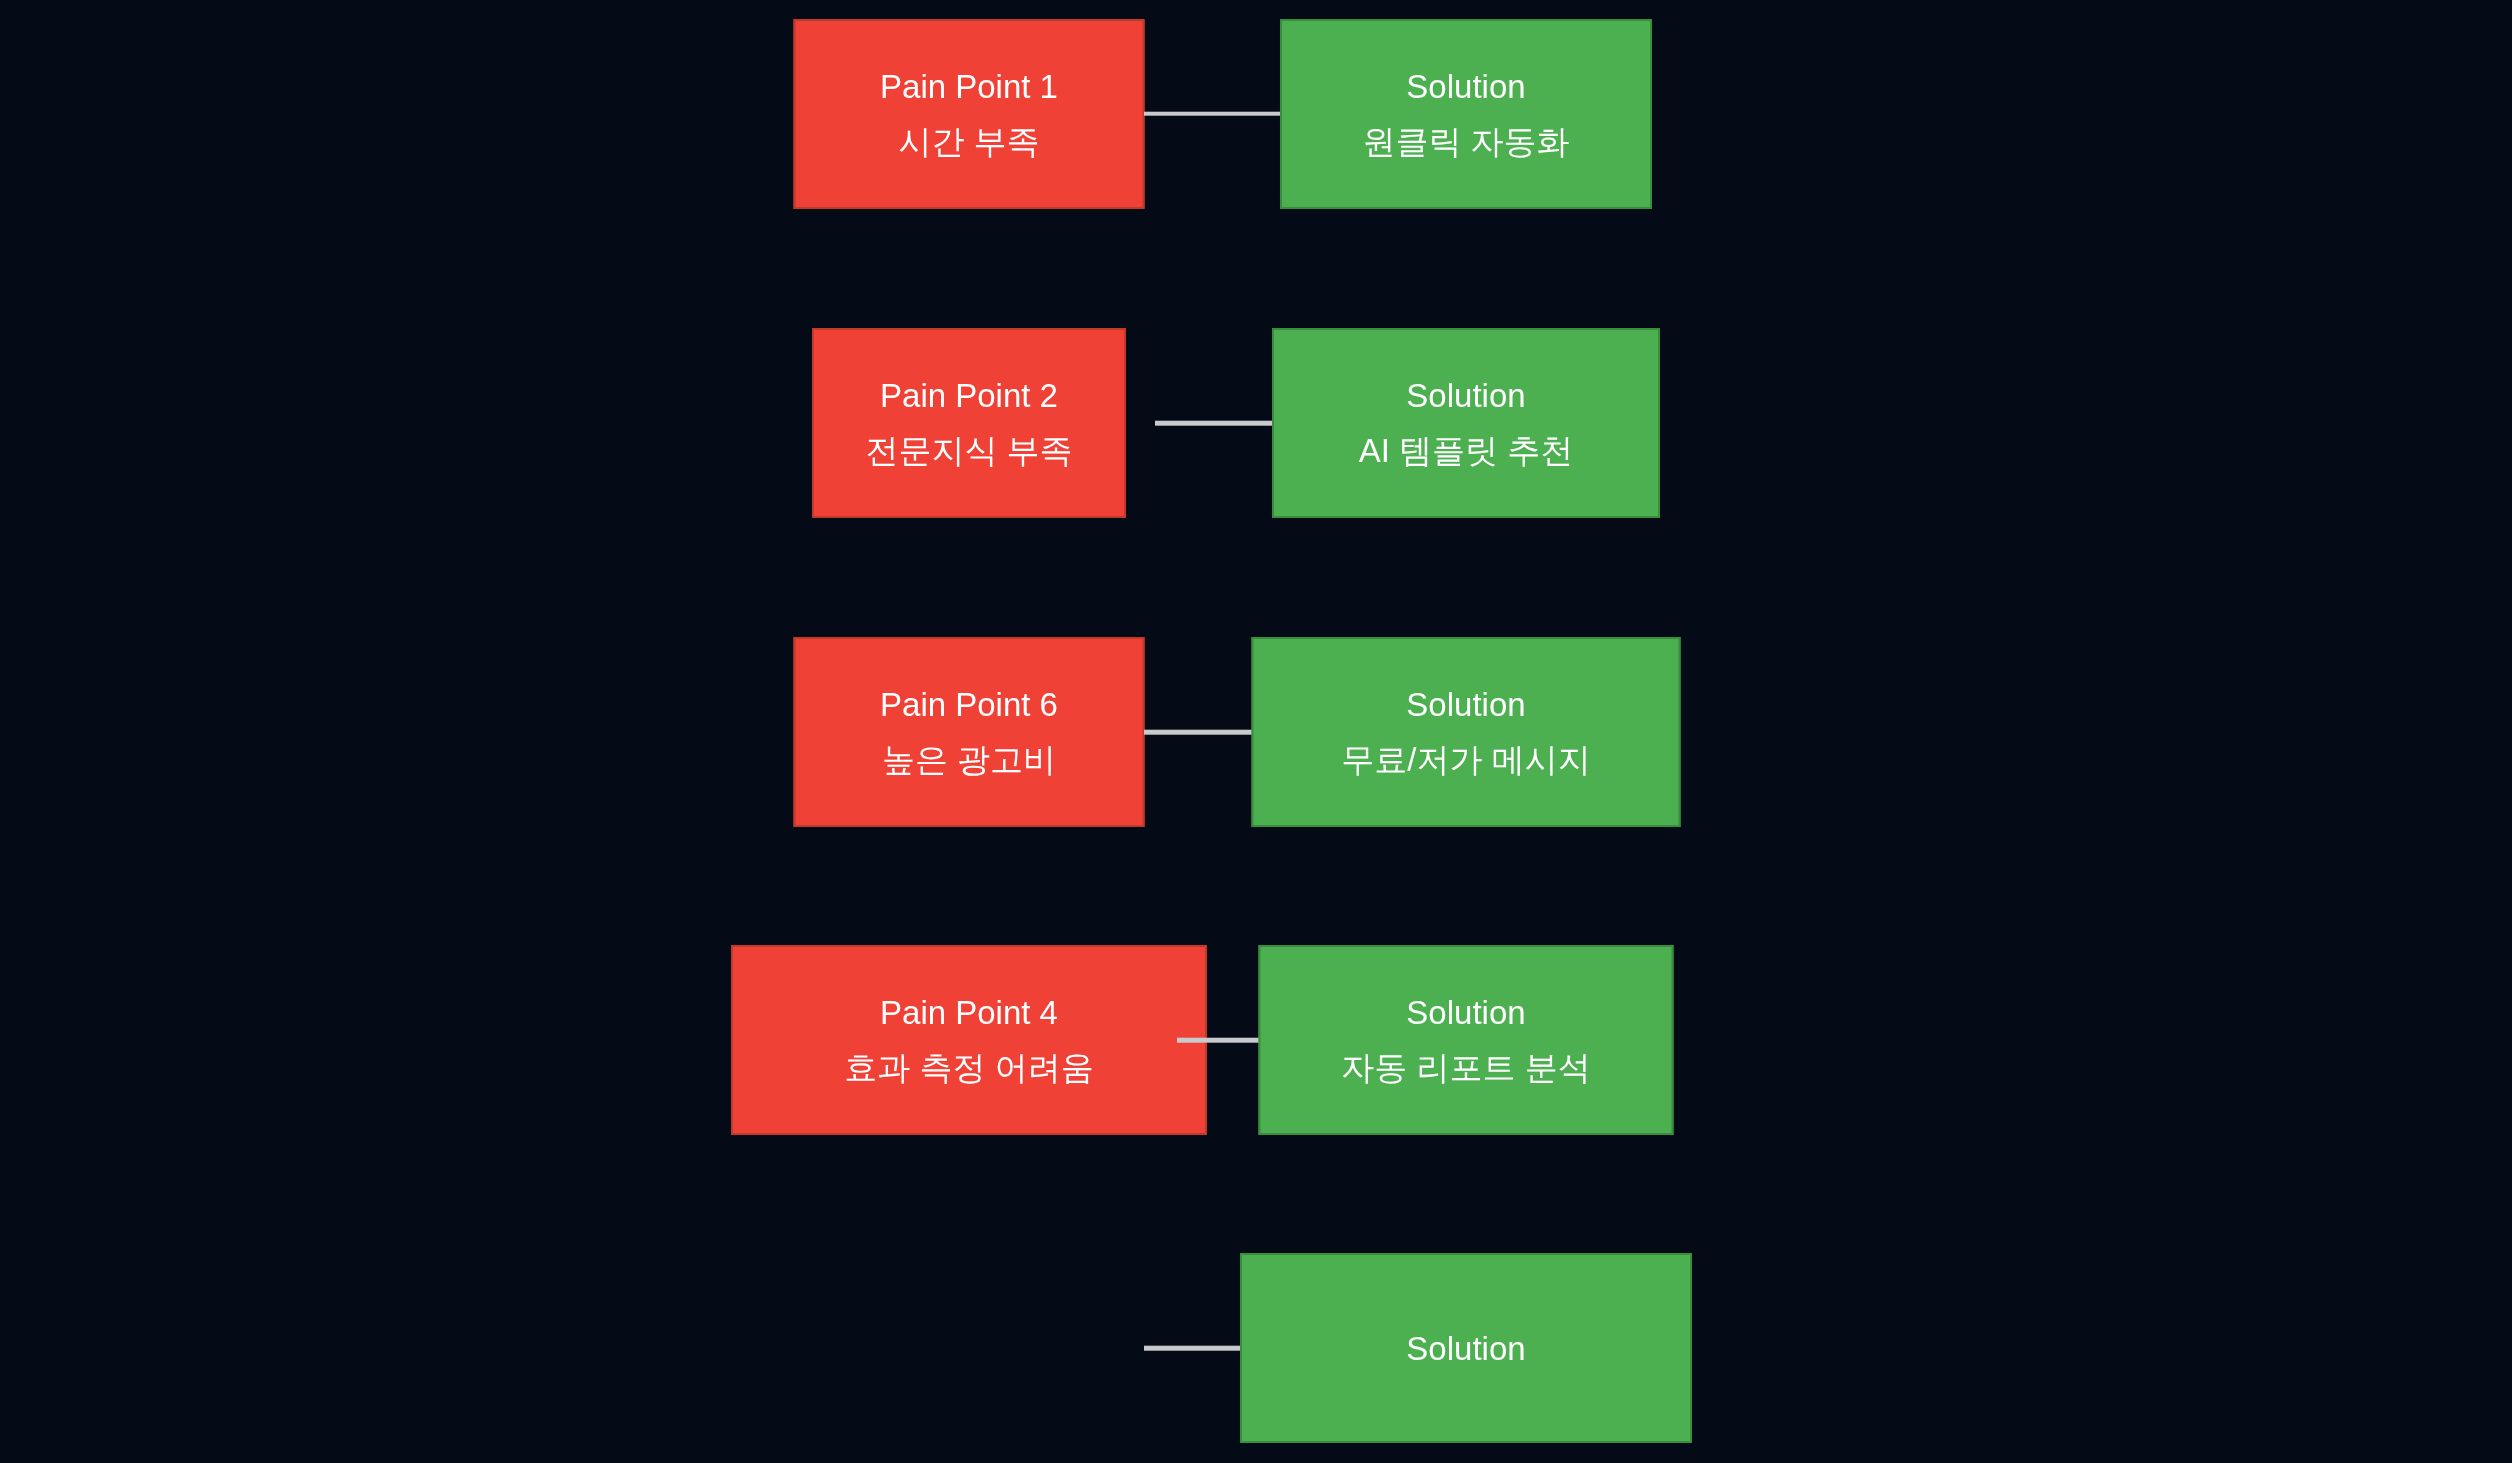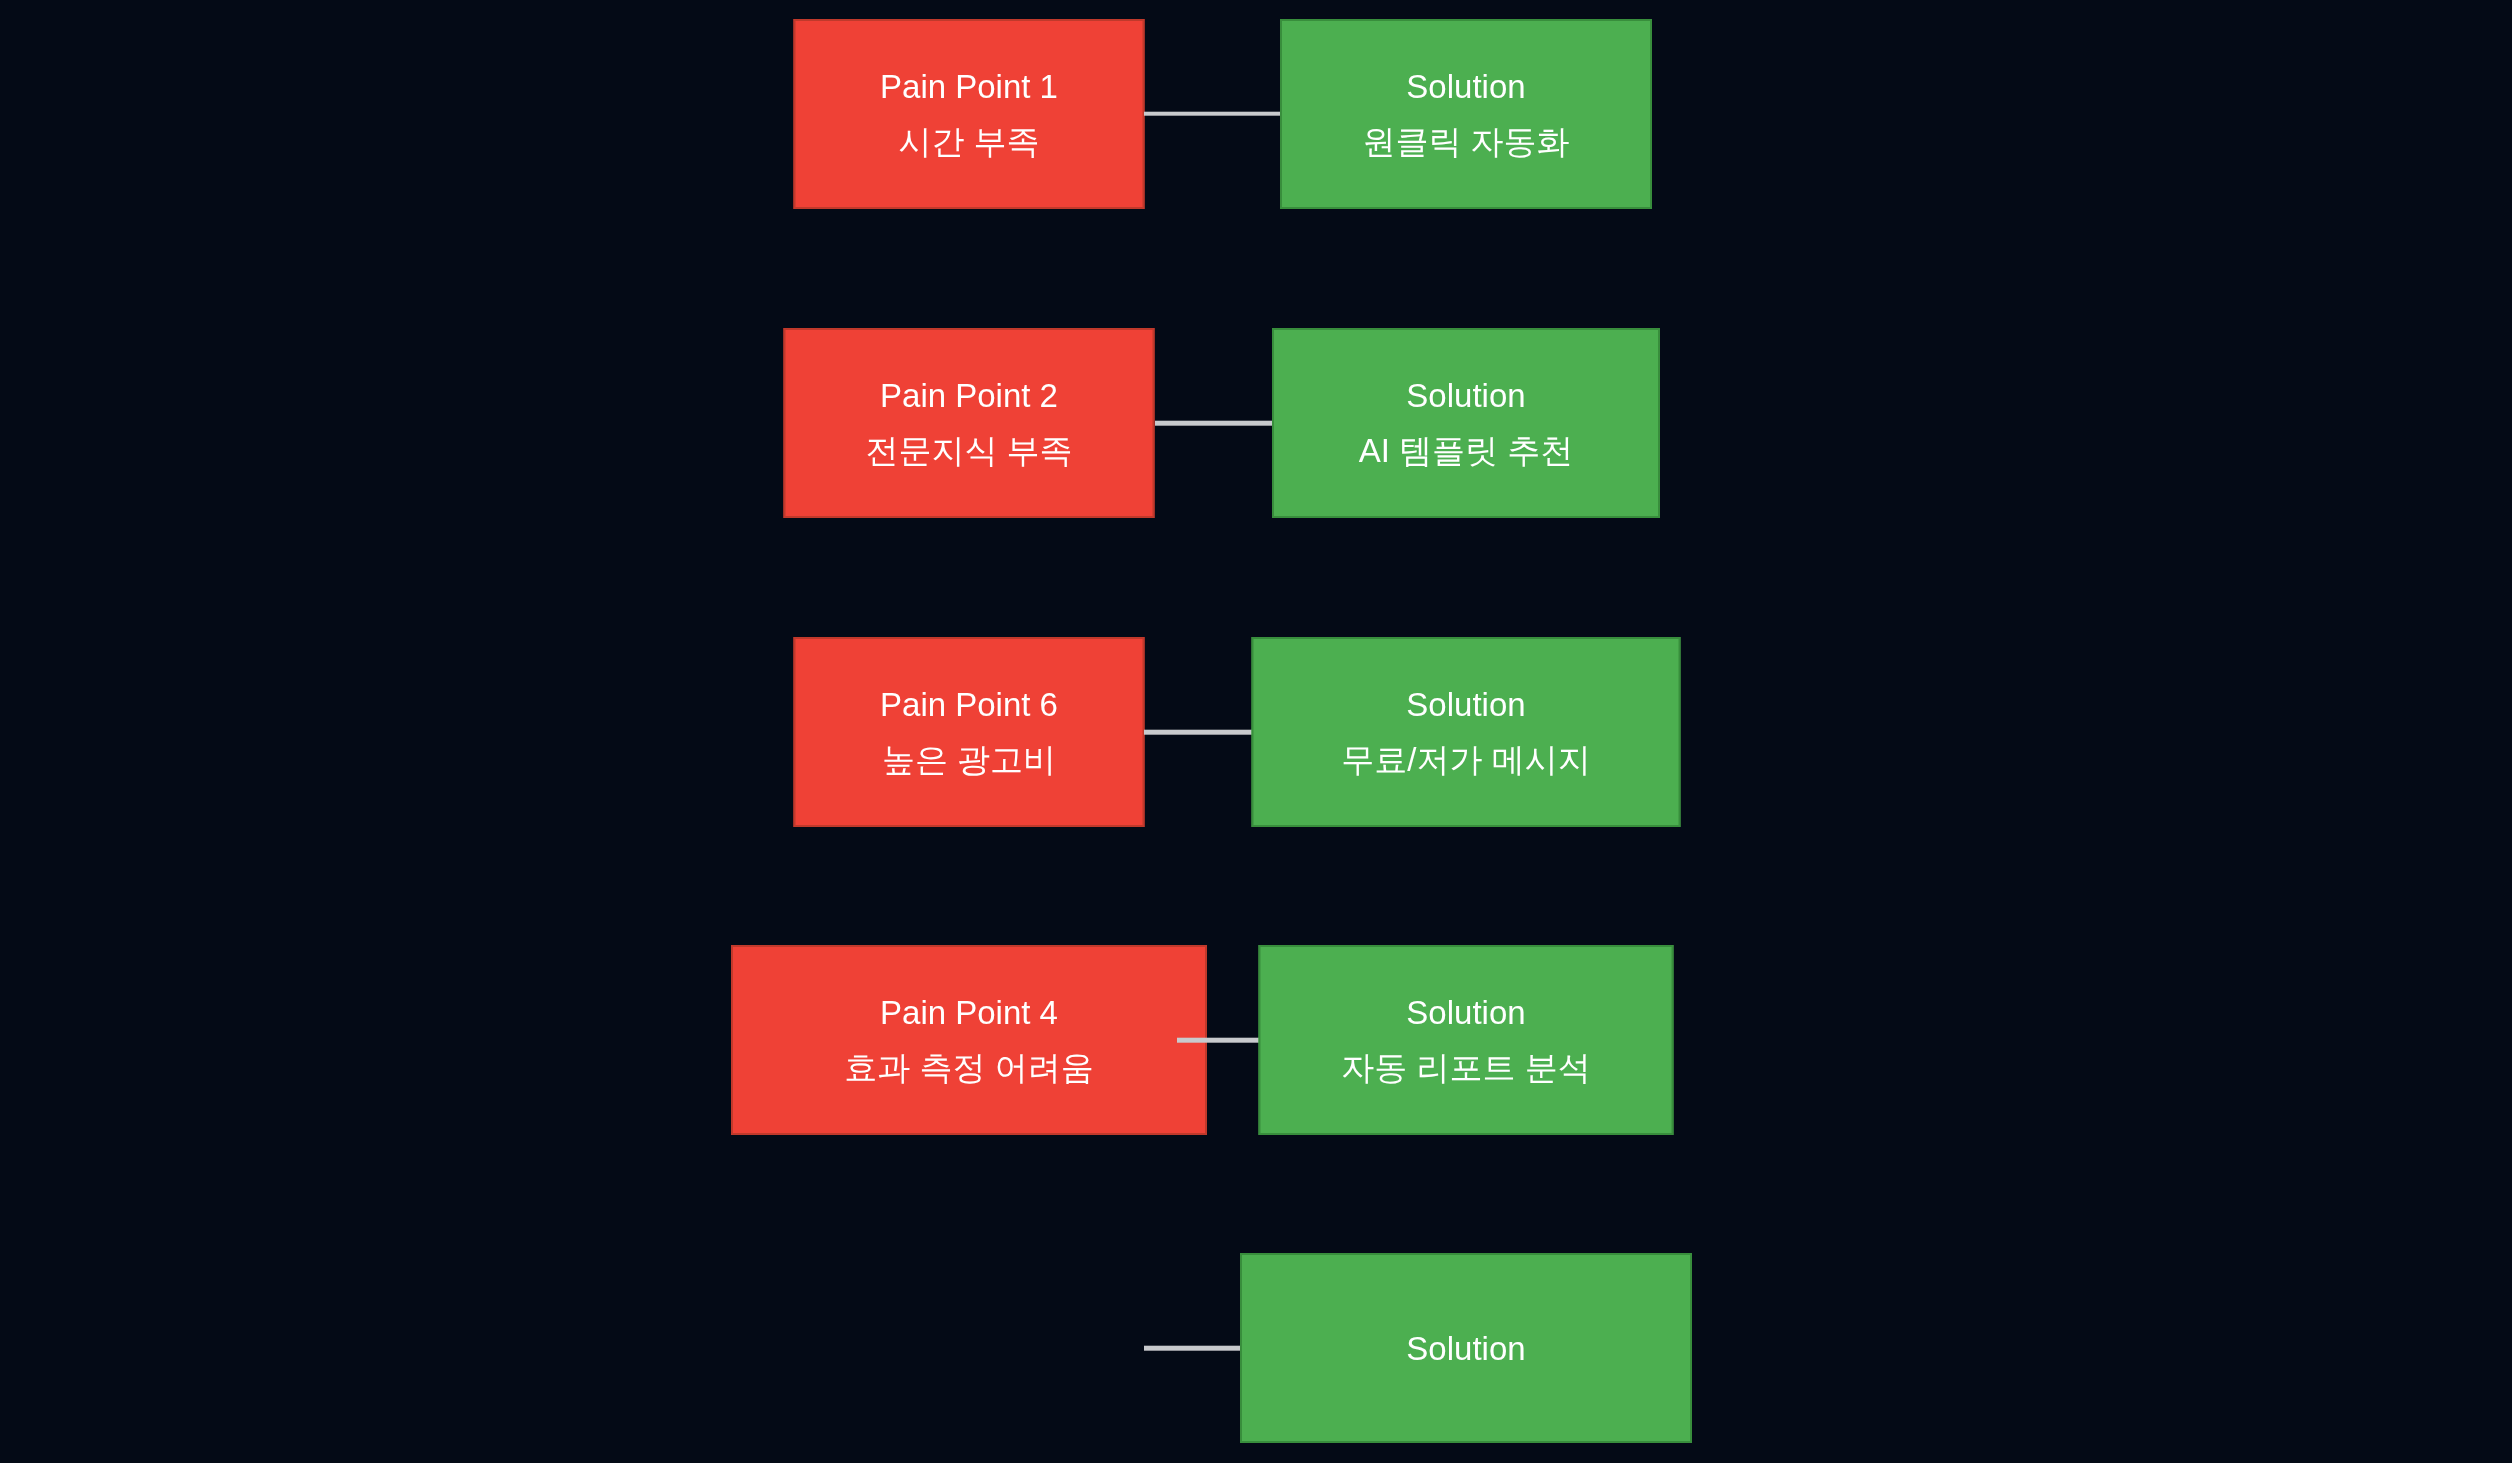--- a/index.html
+++ b/index.html
@@ -38,21 +38,21 @@
     background:var(--pain-fill);
     border:2.8px solid var(--pain-border);
   }
   .box-solution{
     left:1458px;transform:translateX(-50%);
     background:var(--sol-fill);
     border:2.8px solid var(--sol-border);
     margin-left:8px;
   }
   .row-1 .box-pain{width:351px}   .row-1 .box-solution{width:372px}
-  .row-2 .box-pain{width:371px}   .row-2 .box-solution{width:388px}
+  .row-2 .box-pain{width:314px}   .row-2 .box-solution{width:388px}
   .row-3 .box-pain{width:351px}   .row-3 .box-solution{width:429px}
   .row-4 .box-pain{width:476px}   .row-4 .box-solution{width:415px}
   .row-5 .box-pain{width:351px}   .row-5 .box-solution{width:452px}
 
   .arrow{
     position:absolute;
     height:26px;
     top:82px; 
   }
   .arrow-line{

